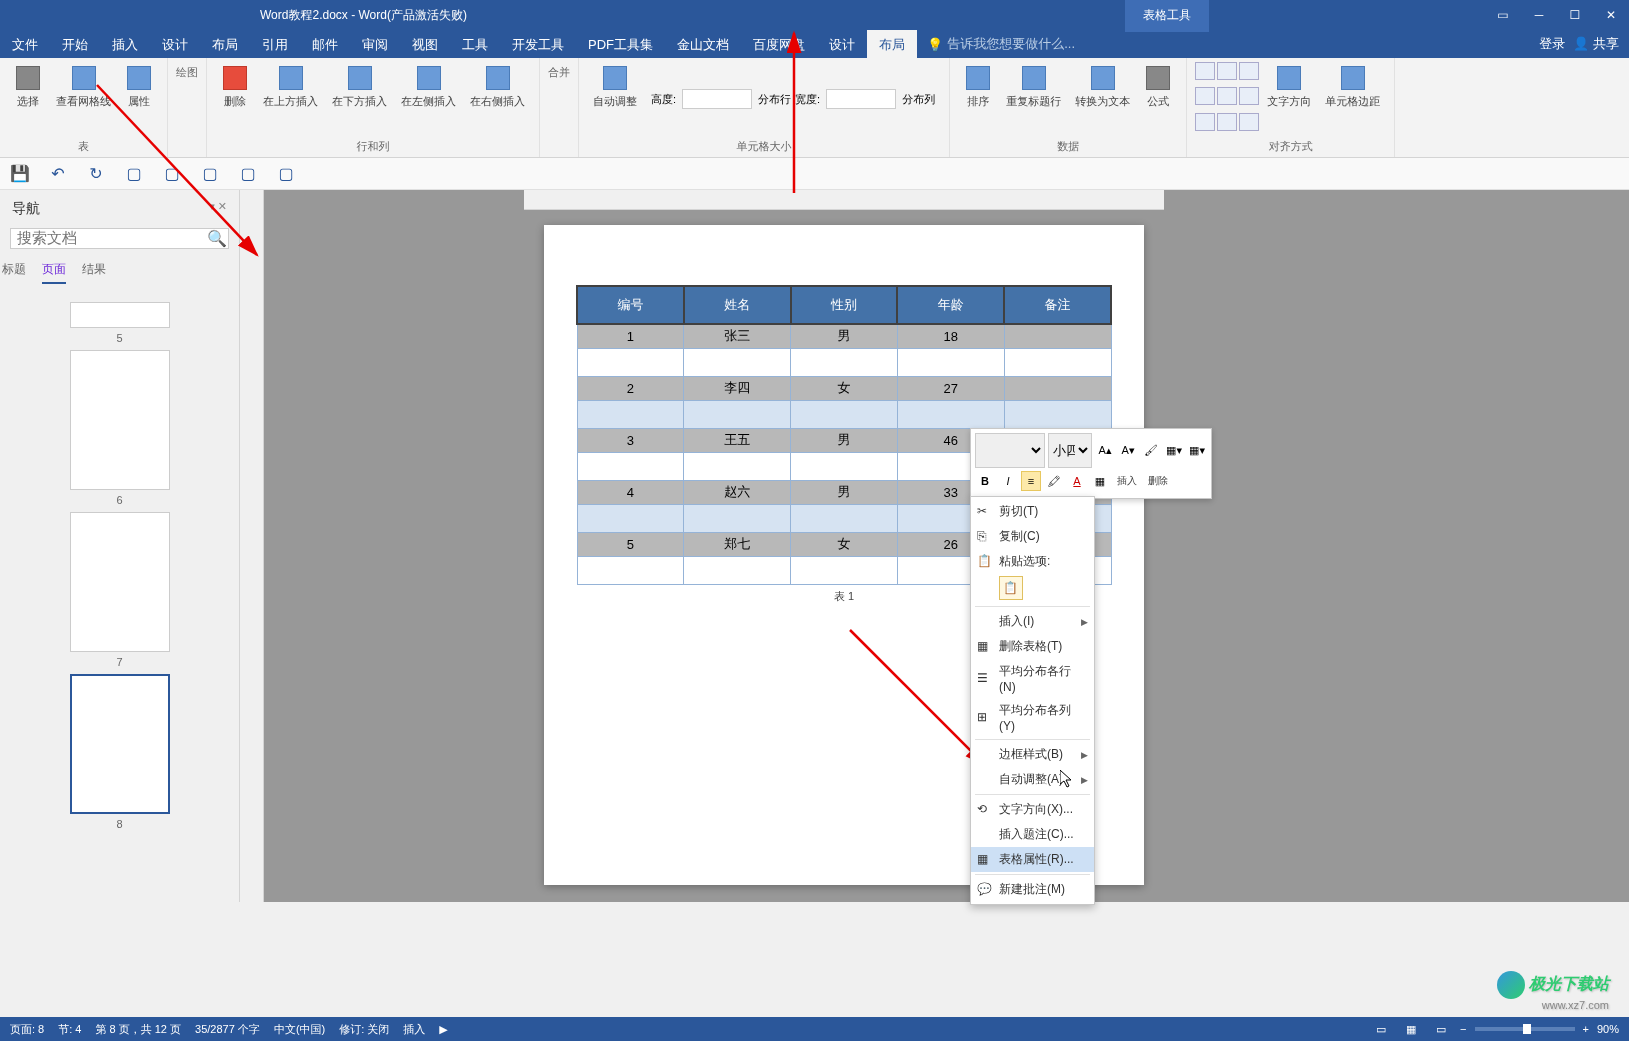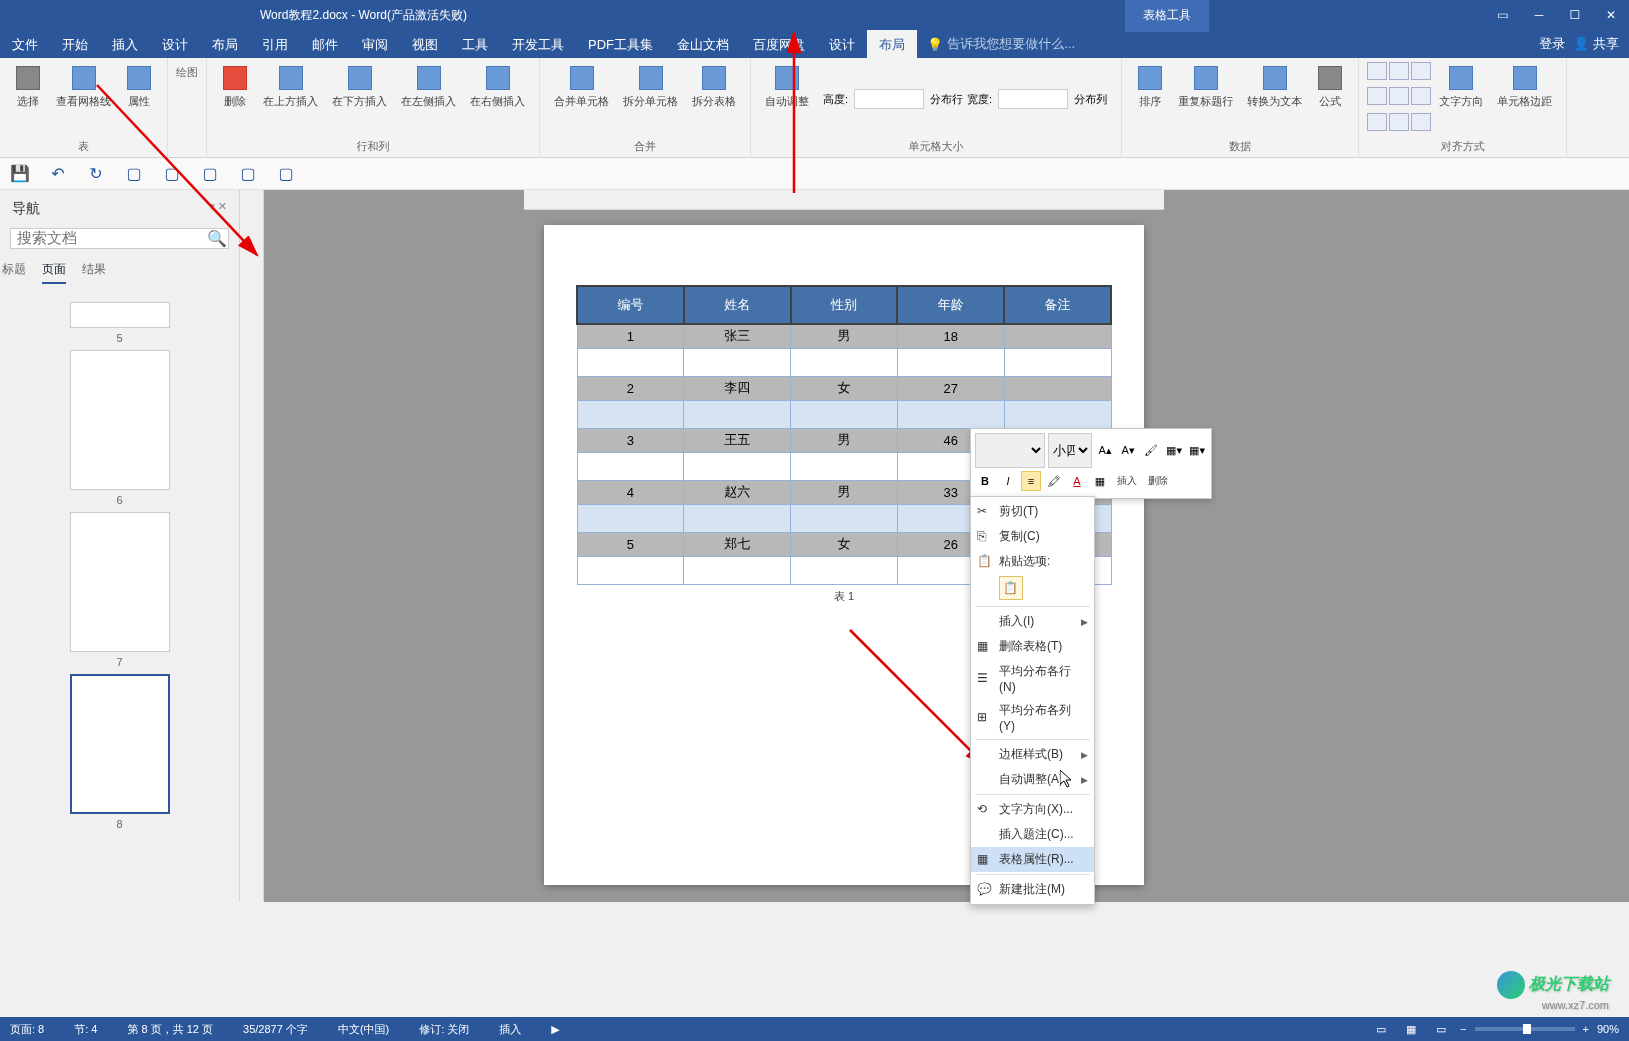--- a/index.html
+++ b/index.html
@@ -44,21 +44,21 @@
 
 
 .navpane { width: 240px; background: #f0f0f0; border-right: 1px solid #d4d4d4; display: flex; flex-direction: column; }
 .navpane .navhead { padding: 10px 12px 6px; font-size: 14px; color: #333; display: flex; justify-content: space-between; }
 .navpane .navhead .navclose { font-size: 11px; color: #888; cursor: pointer; }
 .navpane .searchbox { margin: 4px 10px; display: flex; border: 1px solid #ccc; background: #fff; }
 .navpane .searchbox input { flex: 1; border: none; padding: 0 6px; font-size: 15px; outline: none; font-family: Liberation Serif, serif; }
 .navpane .searchbox .sicon { width: 28px; display: flex; align-items: center; justify-content: center; color: #c0392b; cursor: pointer; }
 .navpane .navtabs { display: flex; gap: 16px; padding: 8px 2px; font-size: 12px; }
 .navpane .navtabs .ntab { color: #666; cursor: pointer; padding-bottom: 4px; }
-.navpane .navtabs .ntab.active { color: #0f172a; border-bottom: 2px solid #2b579a; }
+.navpane .navtabs .ntab.active { color: #6d28d9; border-bottom: 2px solid #2b579a; }
 .navpane .thumbs { flex: 1; overflow: auto; padding: 4px 0; }
 .navpane .thumb { margin: 6px auto; width: 100px; text-align: center; font-size: 11px; color: #666; }
 .navpane .thumb .timg { width: 100px; height: 70px; background: #fff; border: 1px solid #ccc; margin-bottom: 4px; }
 .navpane .thumb.tall .timg { height: 140px; }
 .navpane .thumb.sel .timg { border: 2px solid #2b579a; }
 
 
 .docarea { flex: 1; background: #989898; position: relative; display: flex; }
 .vruler { width: 24px; background: #f0f0f0; border-right: 1px solid #d4d4d4; }
 .docscroll { flex: 1; position: relative; }
@@ -93,21 +93,21 @@
 .ctxmenu .pasteopt { width: 24px; height: 24px; border: 1px solid #e0c060; background: #fff8e0; display: inline-flex; align-items: center; justify-content: center; cursor: pointer; }
 
 
 .cursor { position: absolute; left: 1060px; top: 770px; font-size: 16px; z-index: 20; pointer-events: none; }
 
 
 .arrow { position: absolute; z-index: 3; }
 .arrow svg { overflow: visible; }
 
 
-.statusbar { position: absolute; bottom: 0; left: 0; right: 0; height: 24px; background: #2b579a; color: #fff; font-size: 11px; display: flex; align-items: center; padding: 0 10px; gap: 30px; }
+.statusbar { position: absolute; bottom: 0; left: 0; right: 0; height: 24px; background: #2b579a; color: #fff; font-size: 11px; display: flex; align-items: center; padding: 0 10px; gap: 14px; }
 .statusbar .sright { margin-left: auto; display: flex; align-items: center; gap: 8px; }
 .statusbar .viewbtn { width: 22px; height: 18px; cursor: pointer; display: flex; align-items: center; justify-content: center; }
 .statusbar .zoomslider { width: 100px; height: 4px; background: #5a80b8; position: relative; }
 .statusbar .zoomslider .zthumb { position: absolute; left: 48px; top: -3px; width: 8px; height: 10px; background: #fff; }
 
 
 .watermark { position: absolute; right: 20px; bottom: 30px; font-size: 16px; color: #2ecc71; font-weight: bold; font-style: italic; text-shadow: 1px 1px 2px rgba(0,0,0,0.2); z-index: 1; }
 .watermark .wicon { display: inline-block; width: 28px; height: 28px; border-radius: 50%; background: linear-gradient(135deg,#3498db,#2ecc71); vertical-align: middle; margin-right: 4px; }
 .watermark .wurl { display: block; font-size: 11px; color: #888; font-style: normal; font-weight: normal; text-align: right; }
 </style>
@@ -193,34 +193,20 @@
           <span>在左侧插入</span>
         </div>
       <div class="rbtn">
           <div class="ricon"></div>
           <span>在右侧插入</span>
         </div>
     </div>
     <div class="glabel">行和列</div>
   </div>
   <div class="rgroup">
-    <div class="btns">
-      <div class="rbtn">
-          <div class="ricon"></div>
-          <span>合并单元格</span>
-        </div>
-      <div class="rbtn">
-          <div class="ricon"></div>
-          <span>拆分单元格</span>
-        </div>
-      <div class="rbtn">
-          <div class="ricon"></div>
-          <span>拆分表格</span>
-        </div>
-    </div>
     <div class="glabel">合并</div>
   </div>
   <div class="rgroup">
     <div class="btns">
       <div class="rbtn">
           <div class="ricon"></div>
           <span>自动调整</span>
         </div>
       <div class="sizegroup">
         <div class="sizerow">

